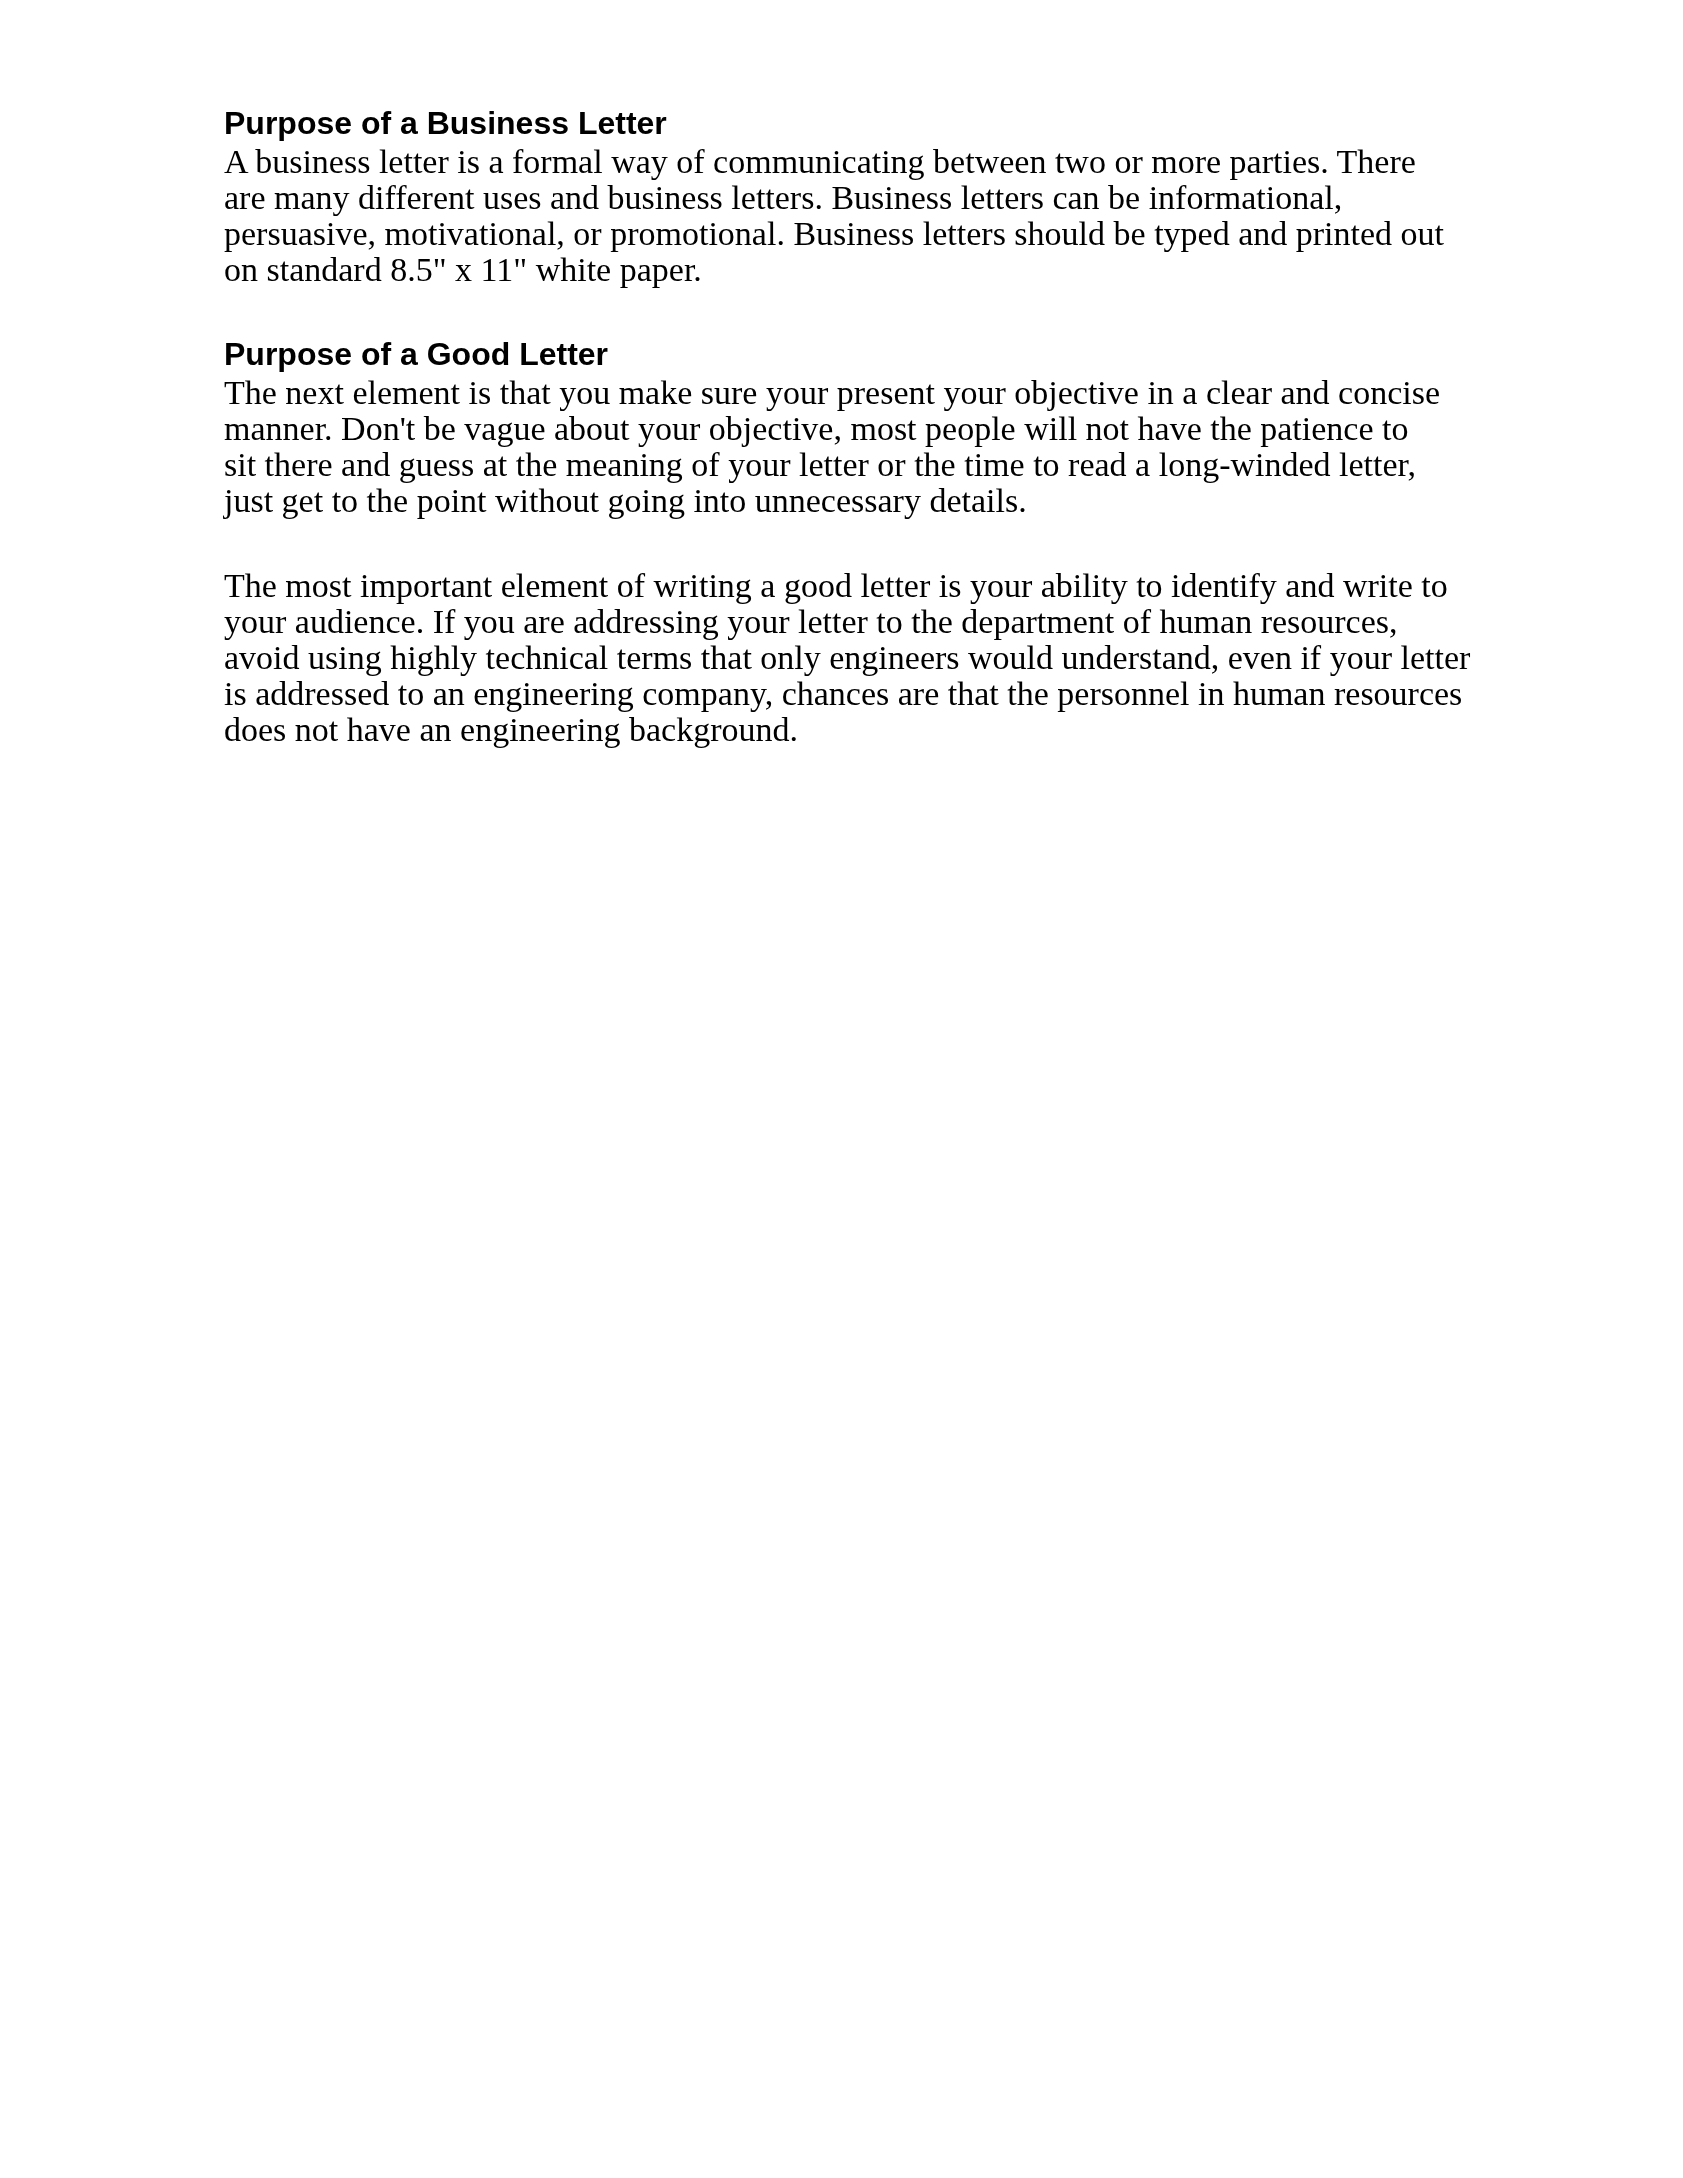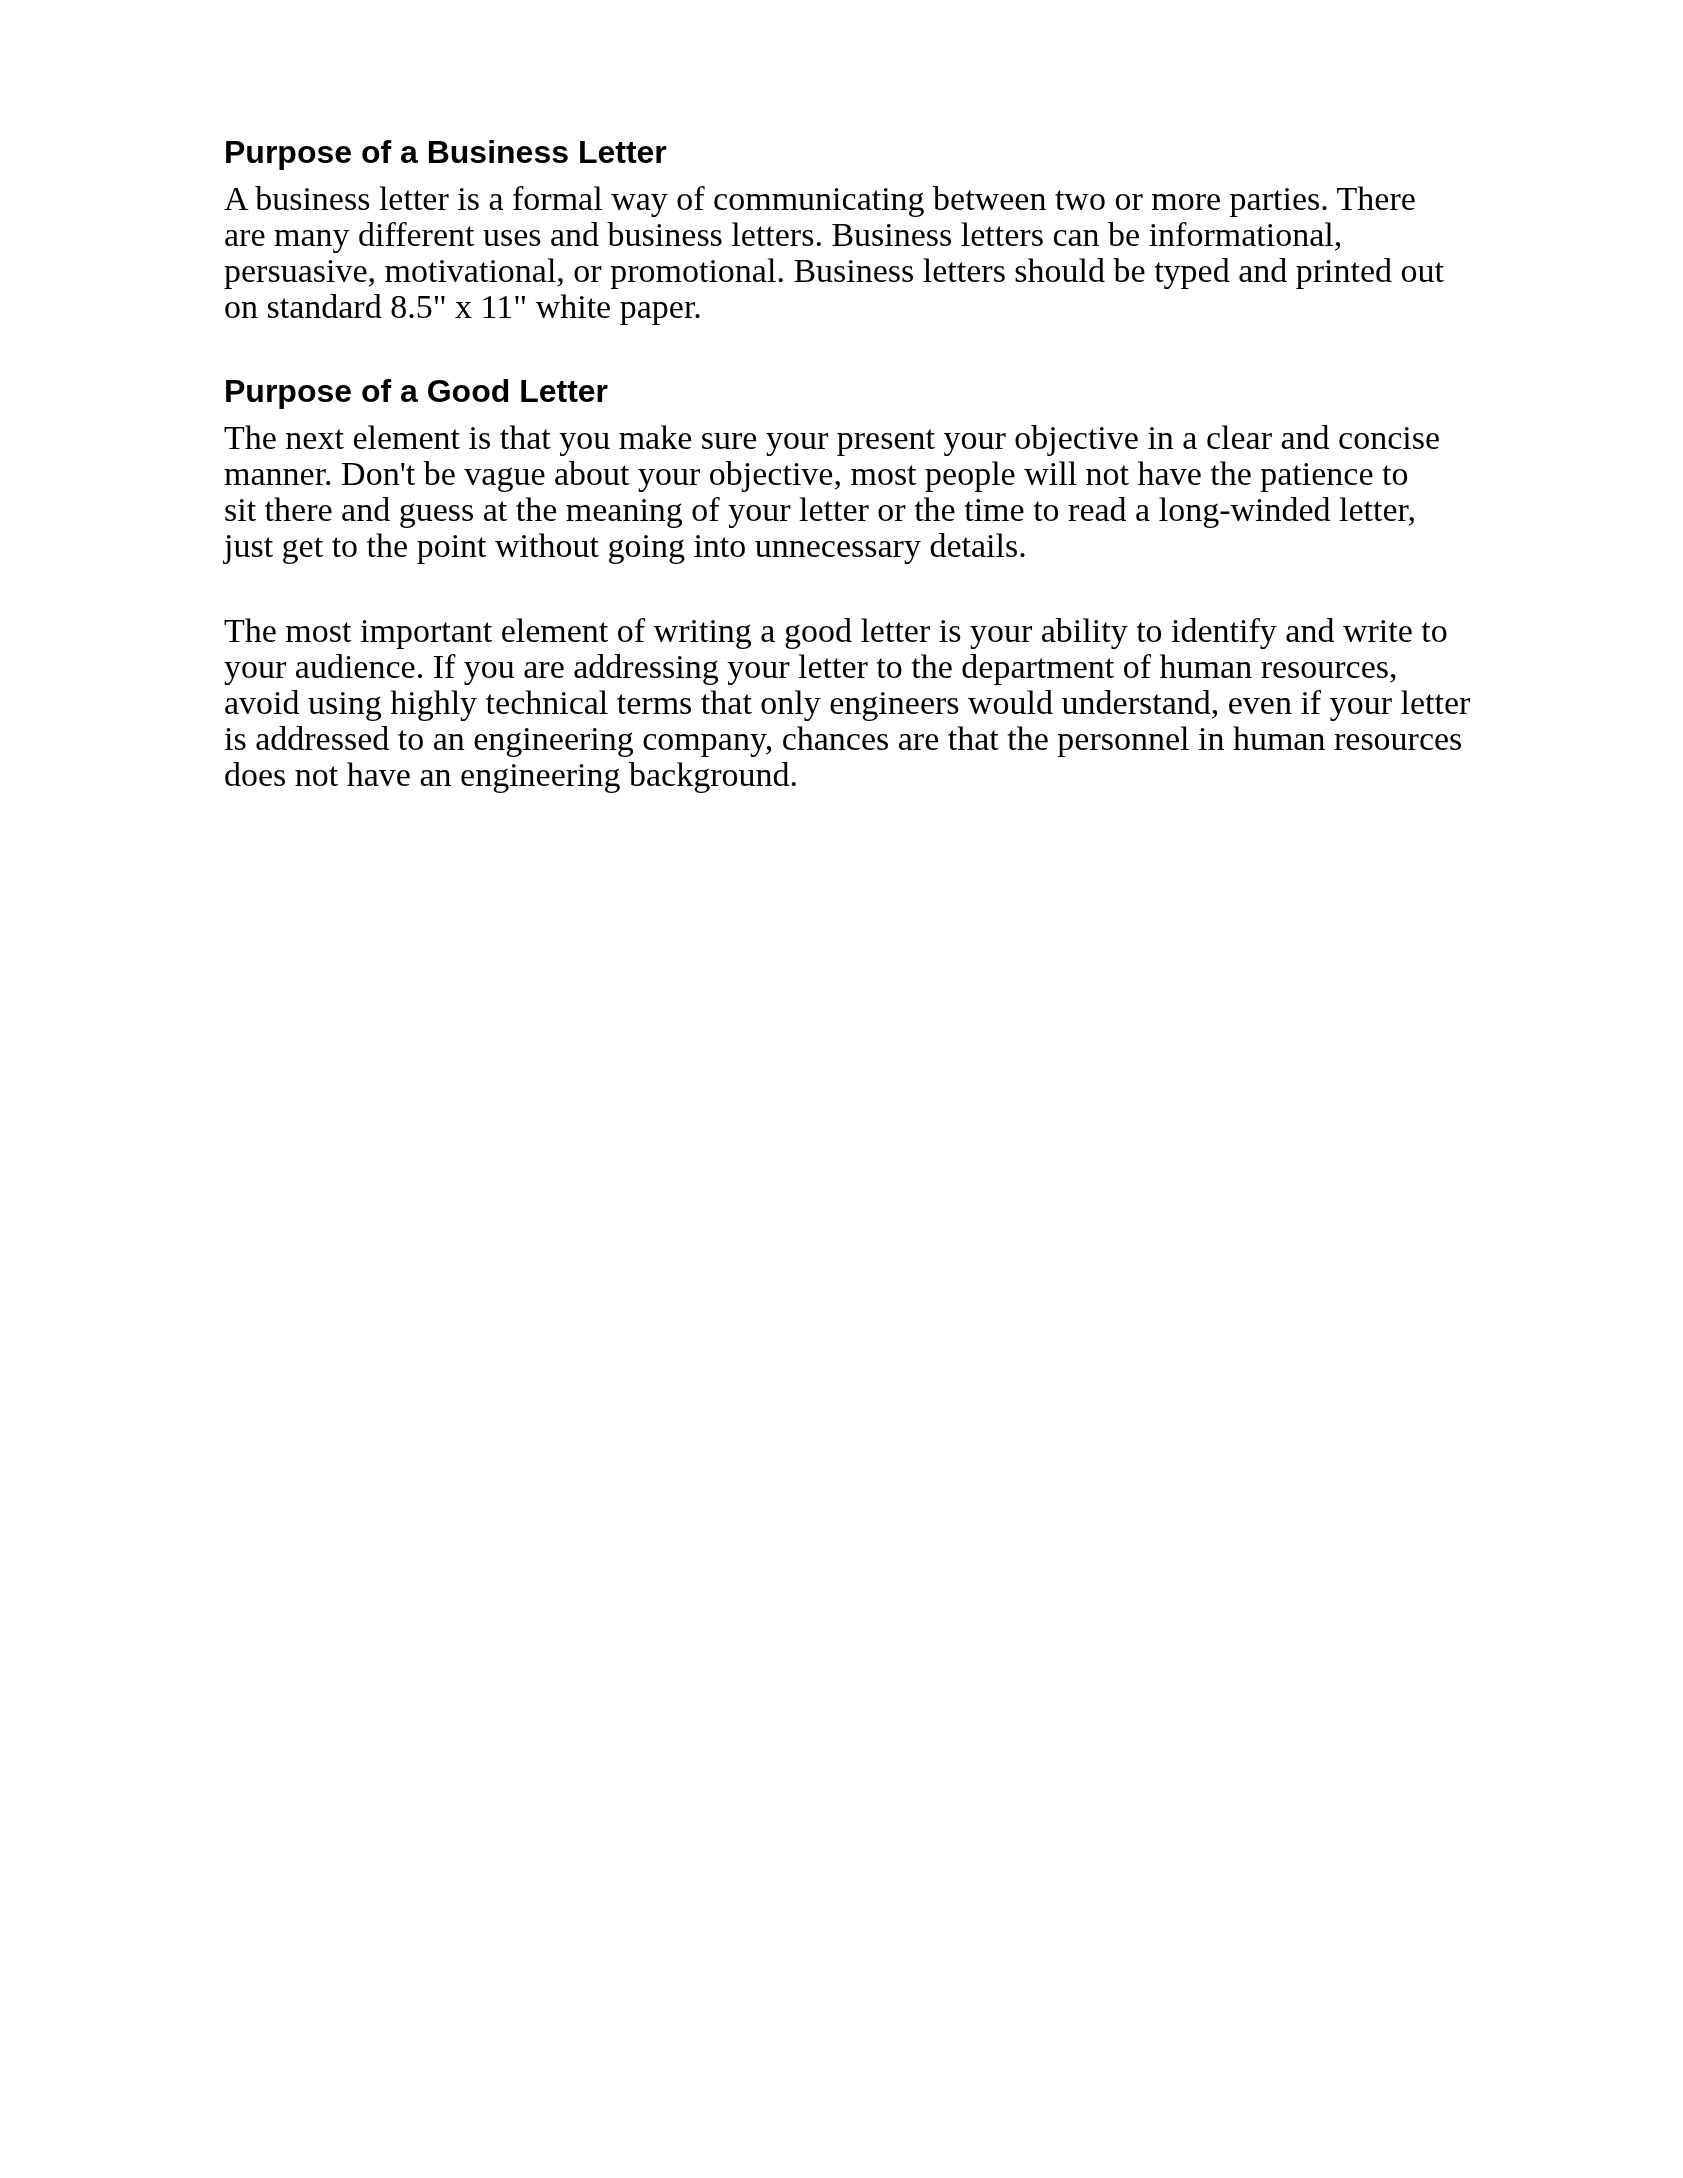--- a/index.html
+++ b/index.html
@@ -9,37 +9,37 @@
   }
   body {
     width: 1683px;
     height: 2178px;
     position: relative;
     color: #000000;
   }
   .doc {
     position: absolute;
     left: 224px;
-    top: 135px;
+    top: 106px;
     width: 1277px;
   }
   .doc h1 {
     font-family: "Liberation Sans", "DejaVu Sans", sans-serif;
     font-weight: bold;
     font-size: 32px;
     line-height: 34px;
     margin: 0;
     padding: 0;
     color: #000000;
   }
   .doc p {
     font-family: "Liberation Serif", "DejaVu Serif", serif;
     font-size: 34px;
     line-height: 36px;
-    margin: 12px 0 49px 0;
+    margin: 4px 0 49px 0;
     padding: 0;
     white-space: pre-line; 
     color: #000000;
   }
   .doc section {
     margin: 0;
   }
 </style>
 </head>
 <body>

